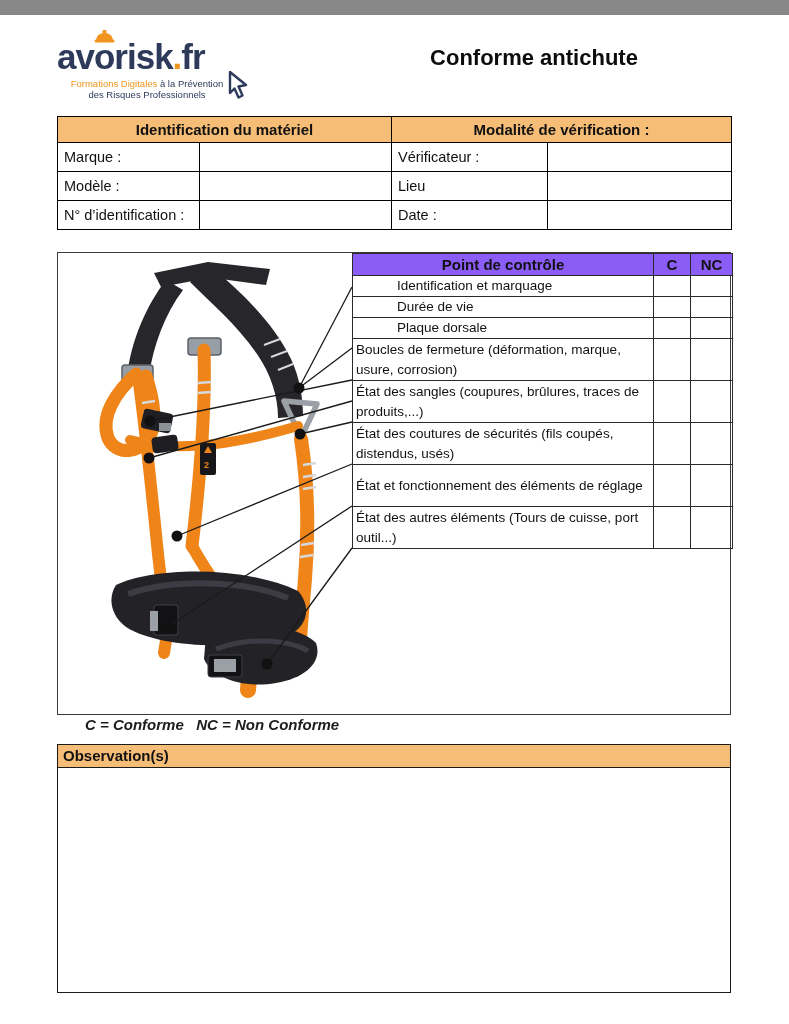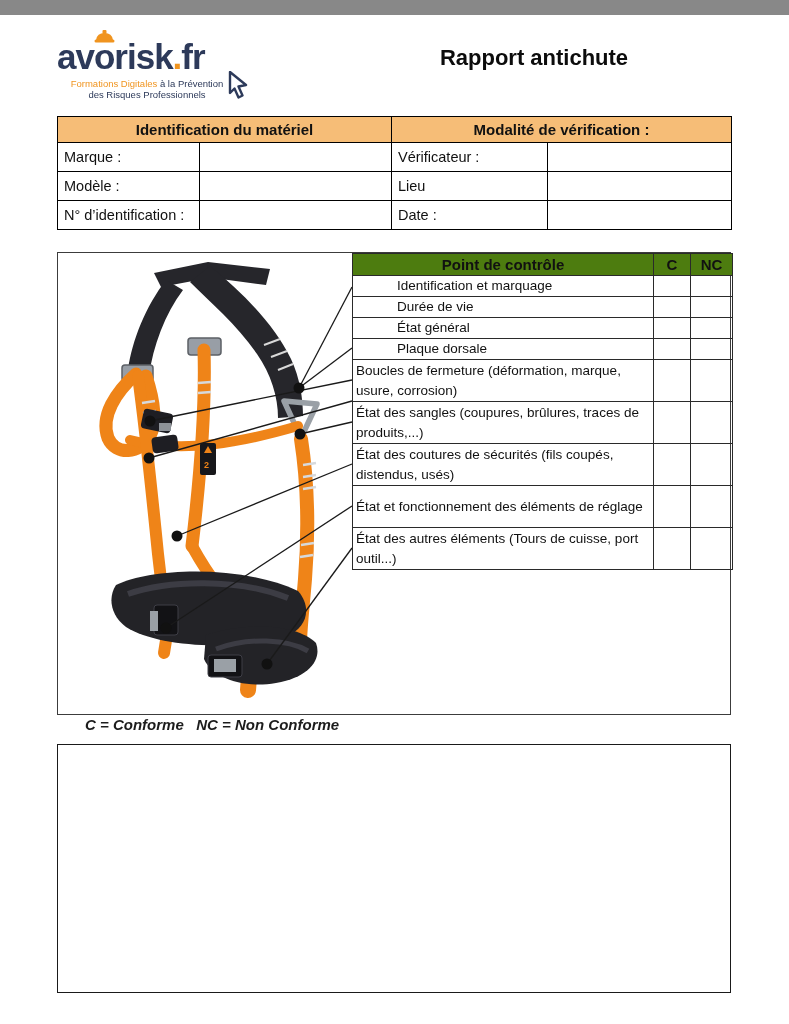--- a/index.html
+++ b/index.html
@@ -30,21 +30,21 @@
   .id-table{position:absolute;left:57px;top:101px;width:674px;}
   .id-table td,.id-table th{border:1.5px solid #000;font-size:14.5px;padding:0 12px 0 6px;text-align:left;overflow:hidden;}
   .id-table th{background:#f6bd77;font-weight:700;text-align:center;height:25px;font-size:15px;padding:0;}
   .id-table td{height:28px;}
   
   .inspect{position:absolute;left:57px;top:237px;width:674px;height:463px;border:1.5px solid #3c3c3c;box-sizing:border-box;background:#fff;}
   .inspect .art{position:absolute;left:0;top:0;width:674px;height:463px;}
   .ctrl-panel{position:absolute;left:294px;top:0;width:380px;height:463px;box-sizing:border-box;}
   .ctrl-table{width:380px;}
   .ctrl-table td,.ctrl-table th{border:1.2px solid #2a2a2a;box-sizing:border-box;}
-  .ctrl-table th{background:#4d7c0f;font-weight:700;font-size:15px;height:22px;padding:0;}
+  .ctrl-table th{background:#8b5cf6;font-weight:700;font-size:15px;height:22px;padding:0;}
   .ctrl-table td.lbl{font-size:13.5px;line-height:20px;padding:0 3px;text-align:left;}
   .ctrl-table tr.single td{height:21px;padding-left:44px;}
   .ctrl-table tr.dbl td{height:42px;}
   .ctrl-table td.mark{padding:0;}
   
   .legend{position:absolute;left:85px;top:701px;font-size:15px;font-style:italic;font-weight:600;color:#1c1c1c;white-space:pre;}
   .obs{position:absolute;left:57px;top:729px;width:674px;height:249px;border:1.5px solid #1a1a1a;box-sizing:border-box;}
   .obs-head{height:23px;background:#f6bd77;border-bottom:1.5px solid #1a1a1a;box-sizing:border-box;
     font-size:15px;font-weight:700;line-height:21px;padding-left:5px;}
   .obs-body{height:100%;}
@@ -65,21 +65,21 @@
     <div class="tagline">
       <span class="t-orange">Formations Digitales</span><span> à la Prévention</span><br>
       <span>des Risques Professionnels</span>
     </div>
     <svg class="cursor-ic" viewBox="0 0 22 28">
       <path d="M3,1 L19,14 L11.5,15.5 L15.5,24.5 L11.5,26.5 L7.5,17.5 L3,22 Z" fill="#ffffff" stroke="#2d3a5a" stroke-width="2.4" stroke-linejoin="round"></path>
     </svg>
   </div>
 
   <div class="doc-title">
-    <div>Rapport antichute</div>
+    <div>Conforme antichute</div>
   </div>
 
   <table class="id-table">
     <colgroup>
         <col style="width:142px">
         <col style="width:192px">
         <col style="width:156px">
         <col style="width:184px">
       </colgroup>
     <tbody>
@@ -207,25 +207,20 @@
           <td class="lbl">Identification et marquage</td>
           <td class="mark"></td>
           <td class="mark"></td>
         </tr>
         <tr class="single">
           <td class="lbl">Durée de vie</td>
           <td class="mark"></td>
           <td class="mark"></td>
         </tr>
         <tr class="single">
-          <td class="lbl">État général</td>
-          <td class="mark"></td>
-          <td class="mark"></td>
-        </tr>
-        <tr class="single">
           <td class="lbl">Plaque dorsale</td>
           <td class="mark"></td>
           <td class="mark"></td>
         </tr>
         <tr class="dbl">
           <td class="lbl">Boucles de fermeture (déformation, marque, usure, corrosion)</td>
           <td class="mark"></td>
           <td class="mark"></td>
         </tr>
         <tr class="dbl">
@@ -249,16 +244,17 @@
           <td class="mark"></td>
         </tr>
       </tbody>
         </table>
     </div>
   </div>
 
   <div class="legend">C = Conforme   NC = Non Conforme</div>
 
   <div class="obs">
+    <div class="obs-head">Observation(s)</div>
     <div class="obs-body"></div>
   </div>
 
 </div>
 
 </body></html>

